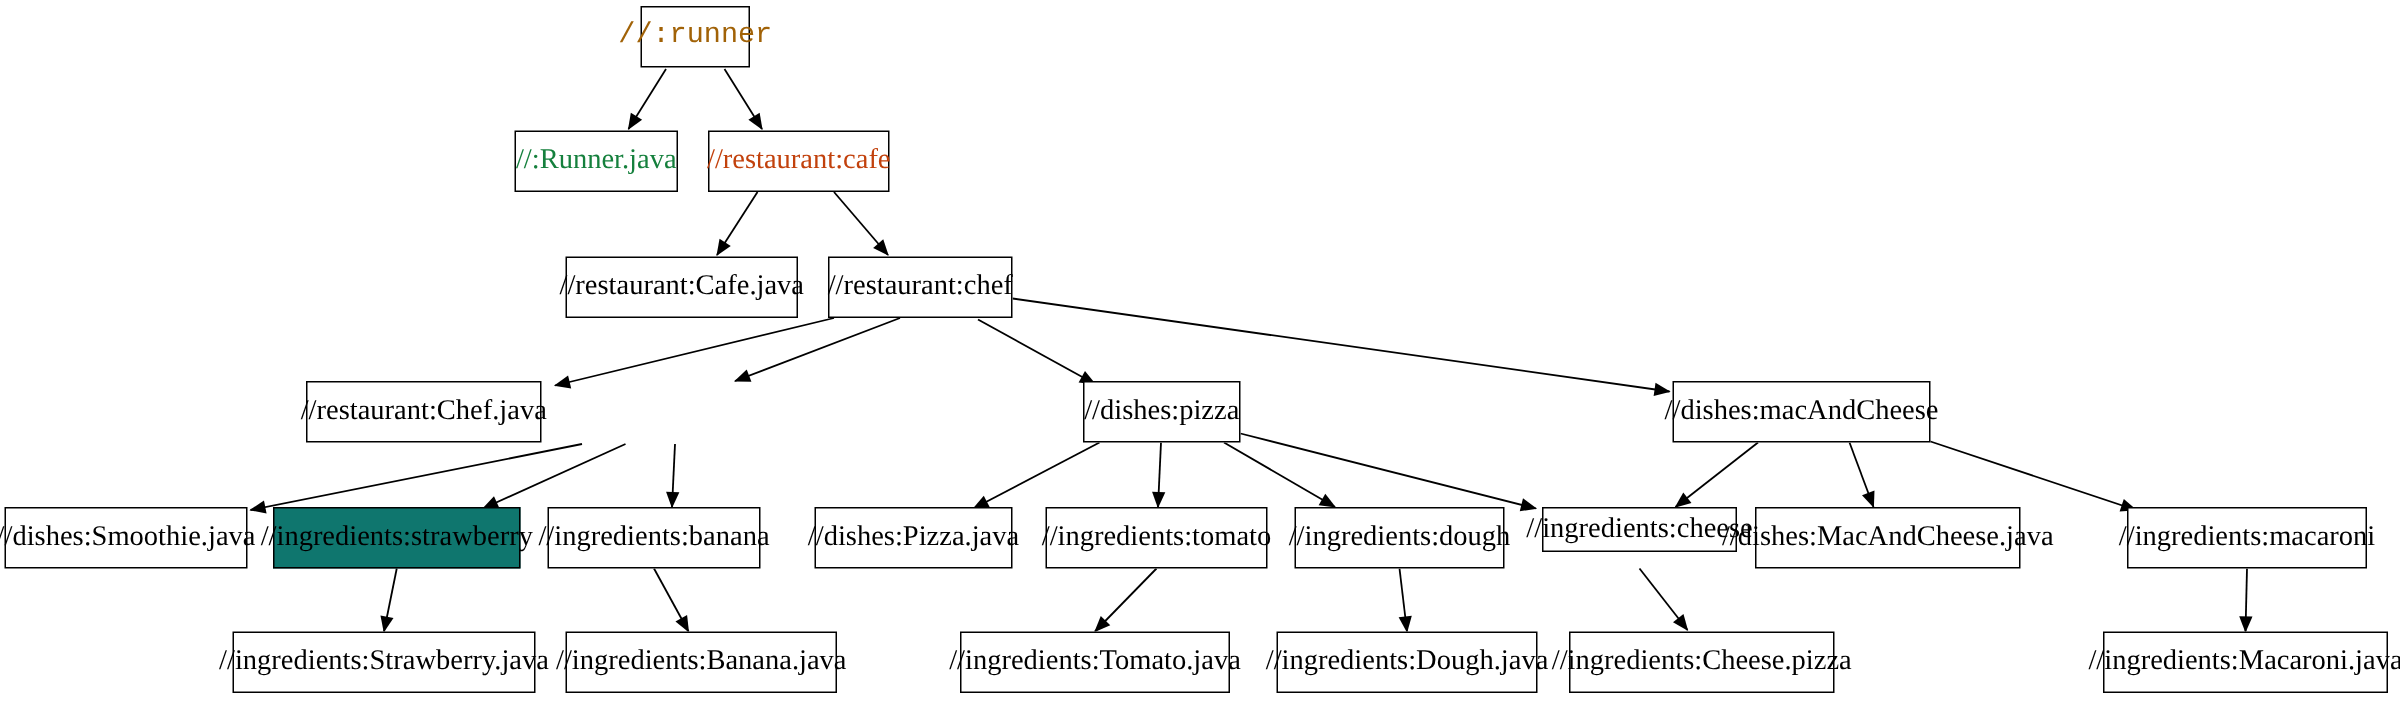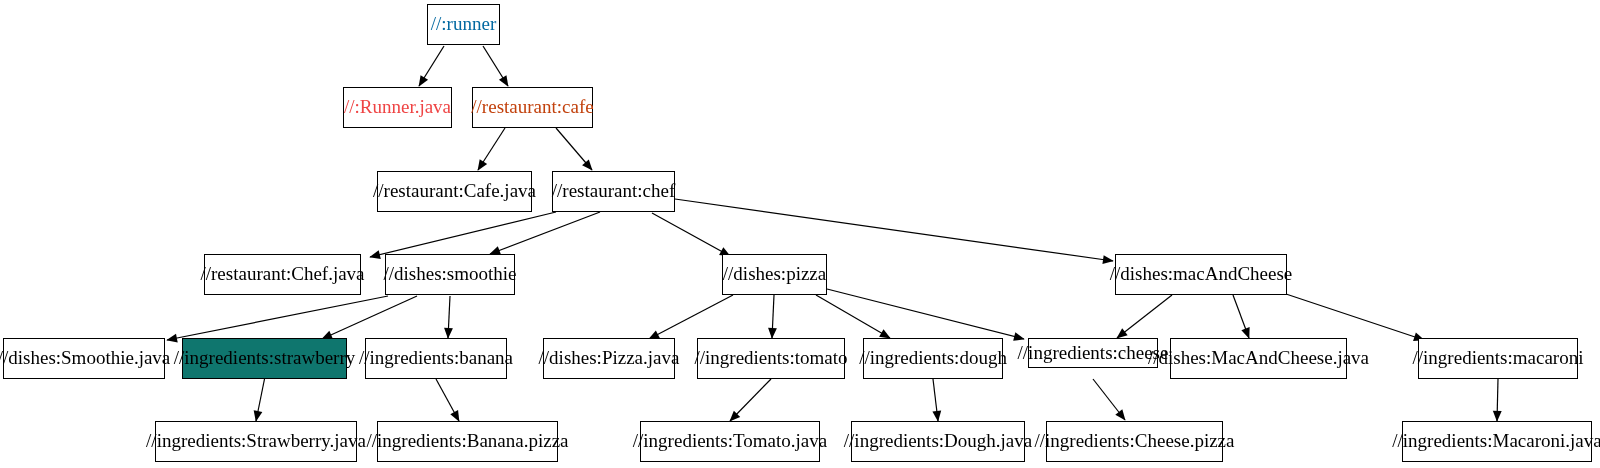--- a/index.html
+++ b/index.html
@@ -71,39 +71,36 @@
         <line x1="771" y1="379" x2="730" y2="421" stroke="#000000" stroke-width="1.2" marker-end="url(#arrowhead)"></line>
         <line x1="933" y1="379" x2="938" y2="421" stroke="#000000" stroke-width="1.2" marker-end="url(#arrowhead)"></line>
         <line x1="1093" y1="379" x2="1125" y2="420" stroke="#000000" stroke-width="1.2" marker-end="url(#arrowhead)"></line>
         <line x1="1172" y1="295" x2="1117" y2="338" stroke="#000000" stroke-width="1.2" marker-end="url(#arrowhead)"></line>
         <line x1="1233" y1="295" x2="1249" y2="338" stroke="#000000" stroke-width="1.2" marker-end="url(#arrowhead)"></line>
         <line x1="1286" y1="294" x2="1424" y2="340" stroke="#000000" stroke-width="1.2" marker-end="url(#arrowhead)"></line>
         <line x1="1498" y1="379" x2="1497" y2="421" stroke="#000000" stroke-width="1.2" marker-end="url(#arrowhead)"></line>
       </g>
   </svg>
 <div class="node" style="left: 427px; top: 4px; width: 73px; height: 41px; background: rgb(255, 255, 255); border-color: rgb(0, 0, 0);">
-      <span style="color: #0369a1;">//:runner</span>
+      <span style="color: #a16207; font-family: Liberation Mono, monospace;">//:runner</span>
     </div>
     <div class="node" style="left: 343px; top: 87px; width: 109px; height: 41px; background: rgb(255, 255, 255); border-color: rgb(0, 0, 0);">
-      <span style="color: #ef4444;">//:Runner.java</span>
+      <span style="color: #15803d;">//:Runner.java</span>
     </div>
     <div class="node" style="left: 472px; top: 87px; width: 121px; height: 41px; background: rgb(255, 255, 255); border-color: rgb(0, 0, 0);">
       <span style="color: #c2410c;">//restaurant:cafe</span>
     </div>
     <div class="node" style="left: 377px; top: 171px; width: 155px; height: 41px; background: rgb(255, 255, 255); border-color: rgb(0, 0, 0);">
       <span style="color: rgb(0, 0, 0);">//restaurant:Cafe.java</span>
     </div>
     <div class="node" style="left: 552px; top: 171px; width: 123px; height: 41px; background: rgb(255, 255, 255); border-color: rgb(0, 0, 0);">
       <span style="color: rgb(0, 0, 0);">//restaurant:chef</span>
     </div>
     <div class="node" style="left: 204px; top: 254px; width: 157px; height: 41px; background: rgb(255, 255, 255); border-color: rgb(0, 0, 0);">
       <span style="color: rgb(0, 0, 0);">//restaurant:Chef.java</span>
-    </div>
-    <div class="node" style="left: 385px; top: 254px; width: 130px; height: 41px; background: rgb(255, 255, 255); border-color: rgb(0, 0, 0);">
-      <span style="color: rgb(0, 0, 0);">//dishes:smoothie</span>
     </div>
     <div class="node" style="left: 722px; top: 254px; width: 105px; height: 41px; background: rgb(255, 255, 255); border-color: rgb(0, 0, 0);">
       <span style="color: rgb(0, 0, 0);">//dishes:pizza</span>
     </div>
     <div class="node" style="left: 1115px; top: 254px; width: 172px; height: 41px; background: rgb(255, 255, 255); border-color: rgb(0, 0, 0);">
       <span style="color: rgb(0, 0, 0);">//dishes:macAndCheese</span>
     </div>
     <div class="node" style="left: 3px; top: 338px; width: 162px; height: 41px; background: rgb(255, 255, 255); border-color: rgb(0, 0, 0);">
       <span style="color: rgb(0, 0, 0);">//dishes:Smoothie.java</span>
     </div>
@@ -128,21 +125,21 @@
     <div class="node" style="left: 1170px; top: 338px; width: 177px; height: 41px; background: rgb(255, 255, 255); border-color: rgb(0, 0, 0);">
       <span style="color: rgb(0, 0, 0);">//dishes:MacAndCheese.java</span>
     </div>
     <div class="node" style="left: 1418px; top: 338px; width: 160px; height: 41px; background: rgb(255, 255, 255); border-color: rgb(0, 0, 0);">
       <span style="color: rgb(0, 0, 0);">//ingredients:macaroni</span>
     </div>
     <div class="node" style="left: 155px; top: 421px; width: 202px; height: 41px; background: rgb(255, 255, 255); border-color: rgb(0, 0, 0);">
       <span style="color: rgb(0, 0, 0);">//ingredients:Strawberry.java</span>
     </div>
     <div class="node" style="left: 377px; top: 421px; width: 181px; height: 41px; background: rgb(255, 255, 255); border-color: rgb(0, 0, 0);">
-      <span style="color: rgb(0, 0, 0);">//ingredients:Banana.pizza</span>
+      <span style="color: rgb(0, 0, 0);">//ingredients:Banana.java</span>
     </div>
     <div class="node" style="left: 640px; top: 421px; width: 180px; height: 41px; background: rgb(255, 255, 255); border-color: rgb(0, 0, 0);">
       <span style="color: rgb(0, 0, 0);">//ingredients:Tomato.java</span>
     </div>
     <div class="node" style="left: 851px; top: 421px; width: 174px; height: 41px; background: rgb(255, 255, 255); border-color: rgb(0, 0, 0);">
       <span style="color: rgb(0, 0, 0);">//ingredients:Dough.java</span>
     </div>
     <div class="node" style="left: 1046px; top: 421px; width: 177px; height: 41px; background: rgb(255, 255, 255); border-color: rgb(0, 0, 0);">
       <span style="color: rgb(0, 0, 0);">//ingredients:Cheese.pizza</span>
     </div>

